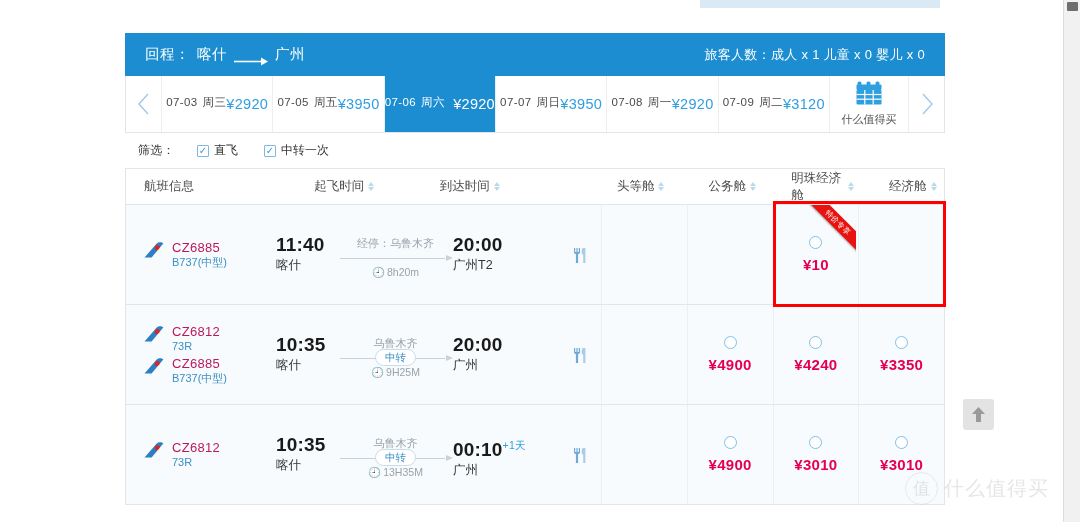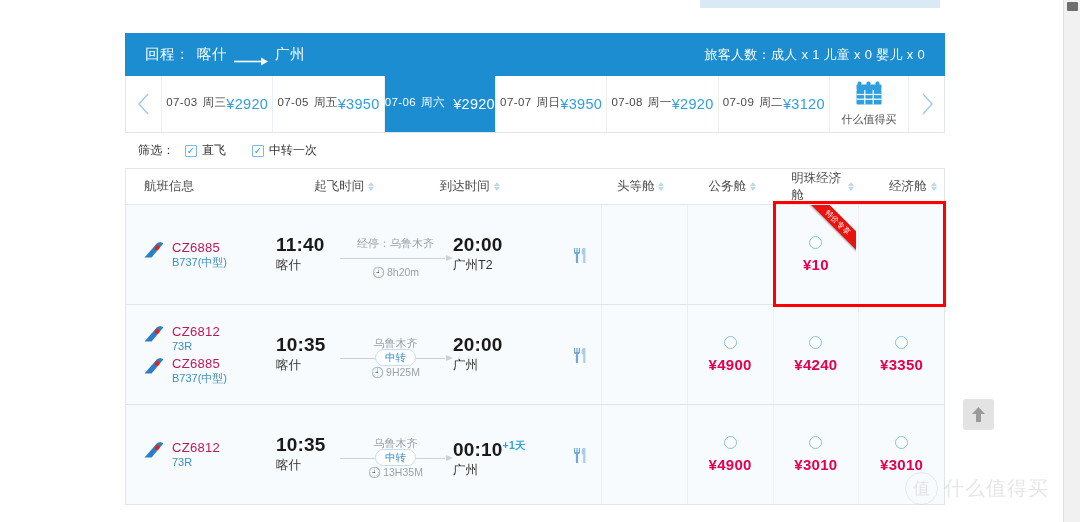--- a/index.html
+++ b/index.html
@@ -69,21 +69,21 @@
     width:78px;display:flex;flex-direction:column;align-items:center;
     justify-content:center;gap:2px;
   }
   .cal-cell .cal-label{font-size:11px;color:#555;}
 
   
   .filter-row{
     height:35px;display:flex;align-items:center;
     padding:0 13px;box-sizing:border-box;position:relative;
   }
-  .filter-label{font-size:12px;color:#333;margin-right:10px;letter-spacing:.3px;}
+  .filter-label{font-size:12px;color:#333;margin-right:22px;letter-spacing:.3px;}
   .filter-item{display:flex;align-items:center;gap:5px;margin-right:26px;font-size:12px;color:#333;cursor:pointer;}
   .cbox{
     width:12px;height:12px;border:1px solid #7fb9e0;background:#fff;
     border-radius:1px;display:flex;align-items:center;justify-content:center;
     font-size:10px;color:#2f9fe0;line-height:1;box-sizing:border-box;
   }
   .price-guard{
     position:absolute;right:0;top:0;height:35px;display:flex;
     align-items:center;gap:7px;cursor:pointer;
   }
@@ -117,21 +117,21 @@
   .segs{width:150px;padding-left:18px;box-sizing:border-box;}
   .seg{display:flex;align-items:flex-start;gap:8px;margin:3px 0;}
   .logo{width:20px;height:17px;position:relative;flex:none;margin-top:2px;}
   .seg-txt .fno{font-size:13px;color:#be185d;line-height:15px;letter-spacing:.3px;}
   .seg-txt .ftype{font-size:11px;color:#3a8fc4;line-height:14px;}
 
   .times{display:flex;align-items:flex-start;flex:1;padding-top:4px;}
   .t-blk{text-align:left;min-width:62px;}
   .t-blk .t-time{font-size:19px;font-weight:bold;color:#1a1a1a;letter-spacing:.2px;line-height:22px;}
   .t-blk .t-city{font-size:12.5px;color:#333;line-height:18px;}
-  .t-blk .t-time sup{font-size:10.5px;font-weight:bold;color:#2f9fe0;vertical-align:super;}
+  .t-blk .t-time sup{font-size:10.5px;font-weight:normal;color:#2f9fe0;vertical-align:super;}
   .t-blk .t-city .term{margin-left:0;}
 
   .mid{flex:none;width:115px;text-align:center;padding-top:2px;position:relative;}
   .mid .via{font-size:11px;color:#9aa3ab;line-height:15px;white-space:nowrap;}
   .mid .line{
     position:relative;height:14px;display:flex;align-items:center;justify-content:center;
   }
   .mid .line .bar{
     position:absolute;left:2px;right:8px;top:50%;height:1px;background:#c9d2d9;
   }

